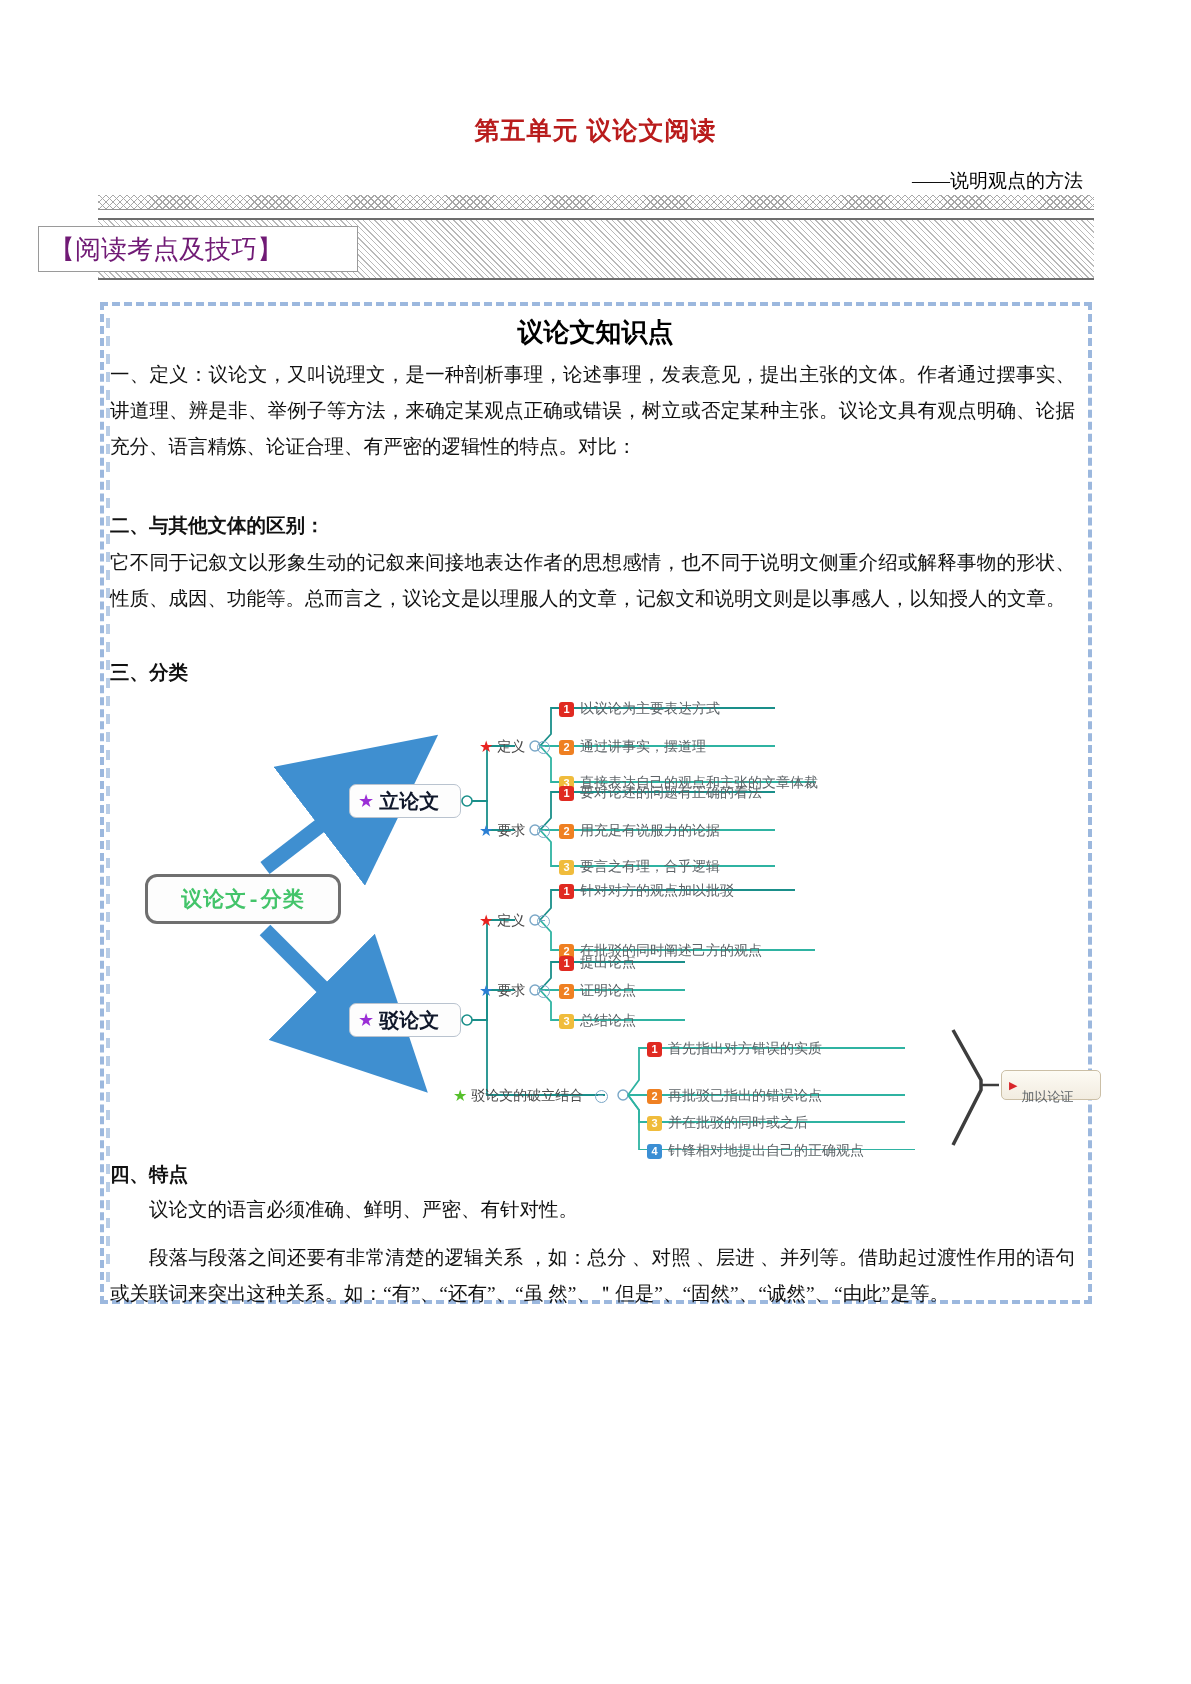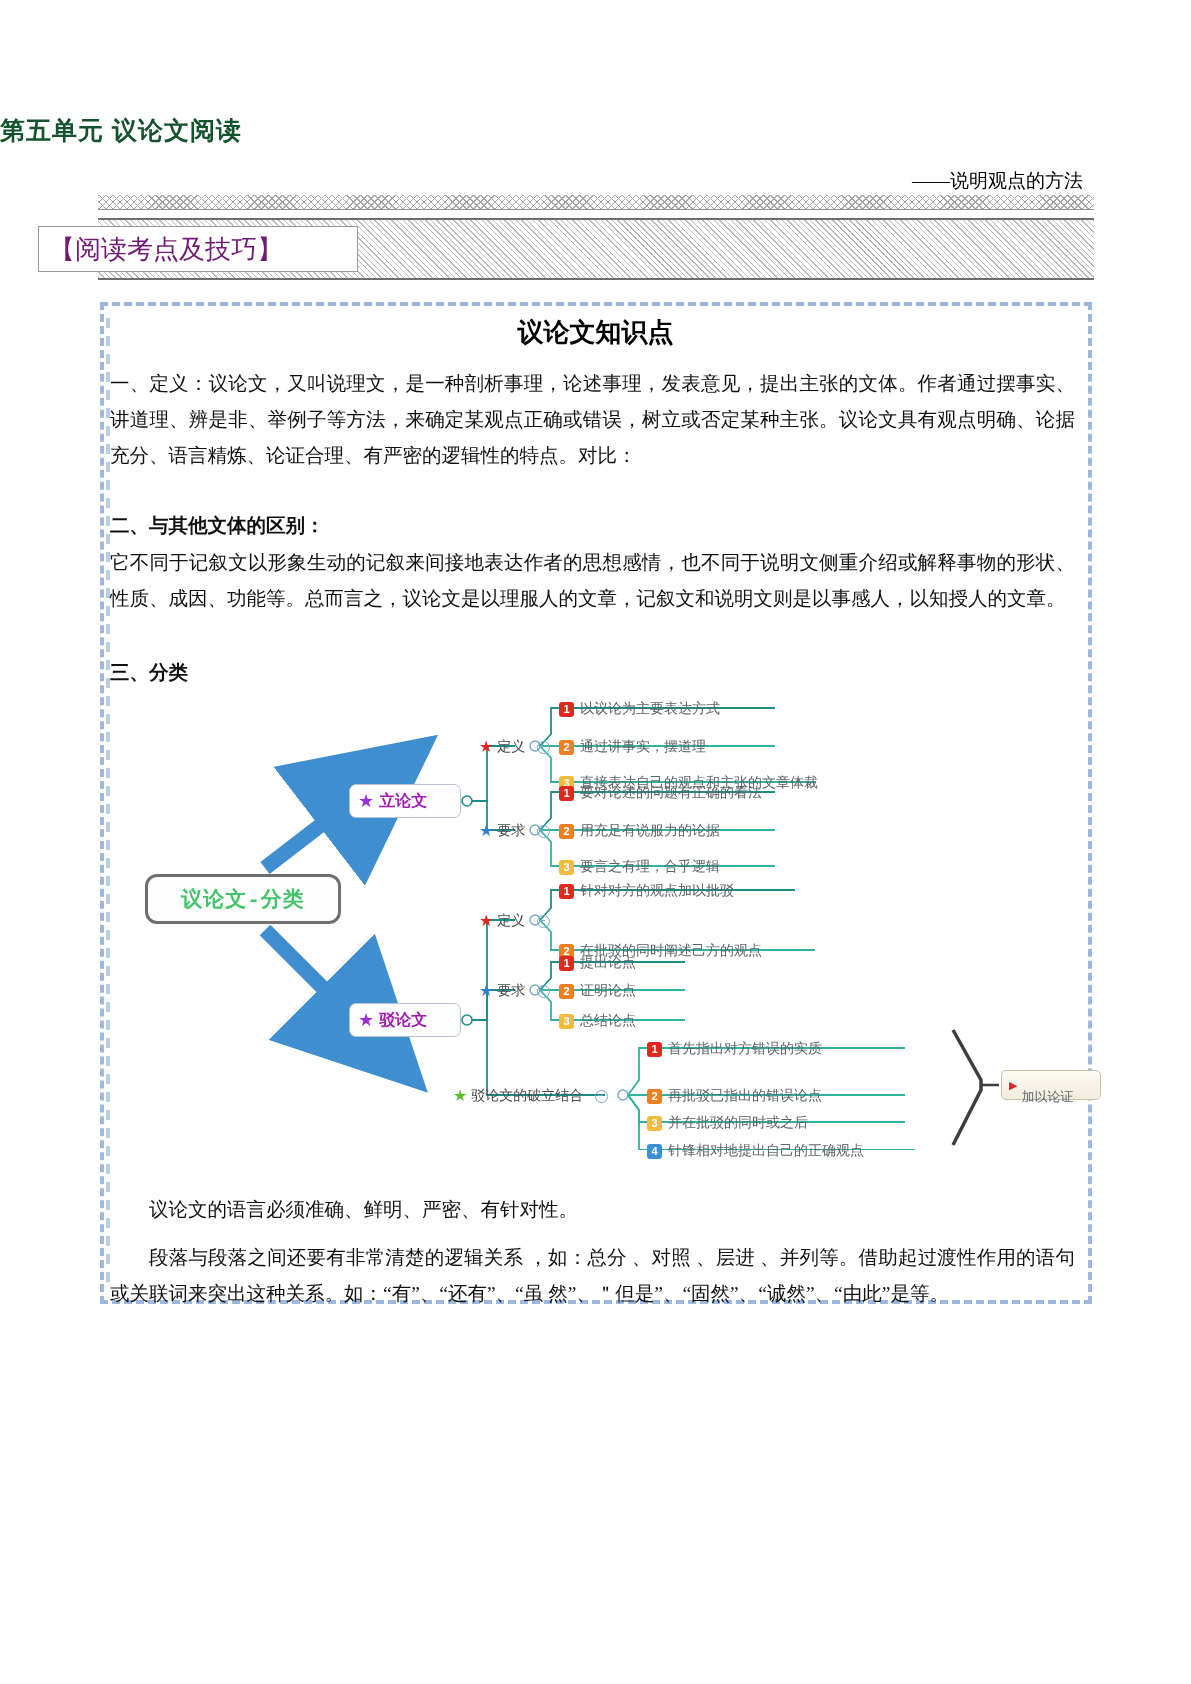--- a/index.html
+++ b/index.html
@@ -5,23 +5,23 @@
   html,body{margin:0;padding:0;background:#ffffff;}
   body{
     width:1191px;height:1684px;position:relative;overflow:hidden;
     font-family:"Liberation Serif","DejaVu Serif",serif;
     color:#000;
   }
   .page{position:absolute;inset:0;}
 
   
   .doc-title{
-    position:absolute;left:0;right:0;top:114px;text-align:left;
-    font-family:"Liberation Sans","DejaVu Sans",sans-serif;
-    font-weight:bold;font-size:25px;letter-spacing:1px;color:#14532d;
+    position:absolute;left:0;right:0;top:114px;text-align:center;
+    font-family:"Liberation Sans","DejaVu Sans",sans-serif;
+    font-weight:bold;font-size:25px;letter-spacing:1px;color:#b91c1c;
   }
   .doc-subtitle{
     position:absolute;right:108px;top:168px;
     font-size:19px;color:#000;
     font-family:"Liberation Serif","DejaVu Serif",serif;
   }
 
   
   .zigzag-rule{
     position:absolute;left:98px;top:195px;width:996px;height:14px;
@@ -70,21 +70,21 @@
 
   
   .body-text{
     position:absolute;left:110px;width:965px;
     font-family:"Liberation Serif","DejaVu Serif",serif;
     font-size:19.5px;line-height:36px;color:#111;
     text-align:justify;
   }
   .bold-lead{font-weight:bold;}
 
-  #p-def{top:366px;}
+  #p-def{top:357px;}
   #p-cmp{top:508px;}
   #p-cmp2{top:545px;}
   #p-cls{top:655px;}
   #p-feat{top:1157px;}
   #p-feat1{top:1192px;}
   #p-feat2{top:1240px;}
 
   .indent2{text-indent:2em;}
 
   
@@ -107,21 +107,21 @@
     font-size:21px;font-weight:bold;color:#43c46a;letter-spacing:1px;
   }
   .sub-node{
     width:112px;height:34px;border:1px solid #b9c3cf;border-radius:7px;
     padding-left:8px;background:#fdfdfd;
   }
   #node-lilun{left:234px;top:94px;}
   #node-bolun{left:234px;top:313px;}
   .sub-node .t{
     font-family:"Liberation Sans","DejaVu Sans",sans-serif;
-    font-size:16px;font-weight:bold;color:#a21caf;
+    font-size:20px;font-weight:bold;color:#0f172a;
   }
 
   .star{font-size:16px;line-height:1;}
   .star.purple{color:#9a2ed6;font-size:18px;}
   .star.red{color:#e8221f;}
   .star.blue{color:#2b7fd4;}
   .star.green{color:#56c02b;}
 
   .cat-label{
     position:absolute;display:flex;align-items:center;gap:4px;
@@ -349,16 +349,17 @@
       <span class="tx">针锋相对地提出自己的正确观点</span>
     </div>
 
     <div class="result-box" style="top:380px;left:886px;width:100px;">
       <span class="flag">▶</span>
       <span class="tx">加以论证</span>
     </div>
 
   </div>
 
+  <div class="body-text bold-lead" id="p-feat">四、特点</div>
   <div class="body-text indent2" id="p-feat1">议论文的语言必须准确、鲜明、严密、有针对性。</div>
   <div class="body-text indent2" id="p-feat2">段落与段落之间还要有非常清楚的逻辑关系 ，如：总分 、对照 、层进 、并列等。借助起过渡性作用的语句或关联词来突出这种关系。如：“有”、“还有”、“虽 然”、＂但是”、“固然”、“诚然”、“由此”是等。</div>
 
 </div>
 
 </body></html>

